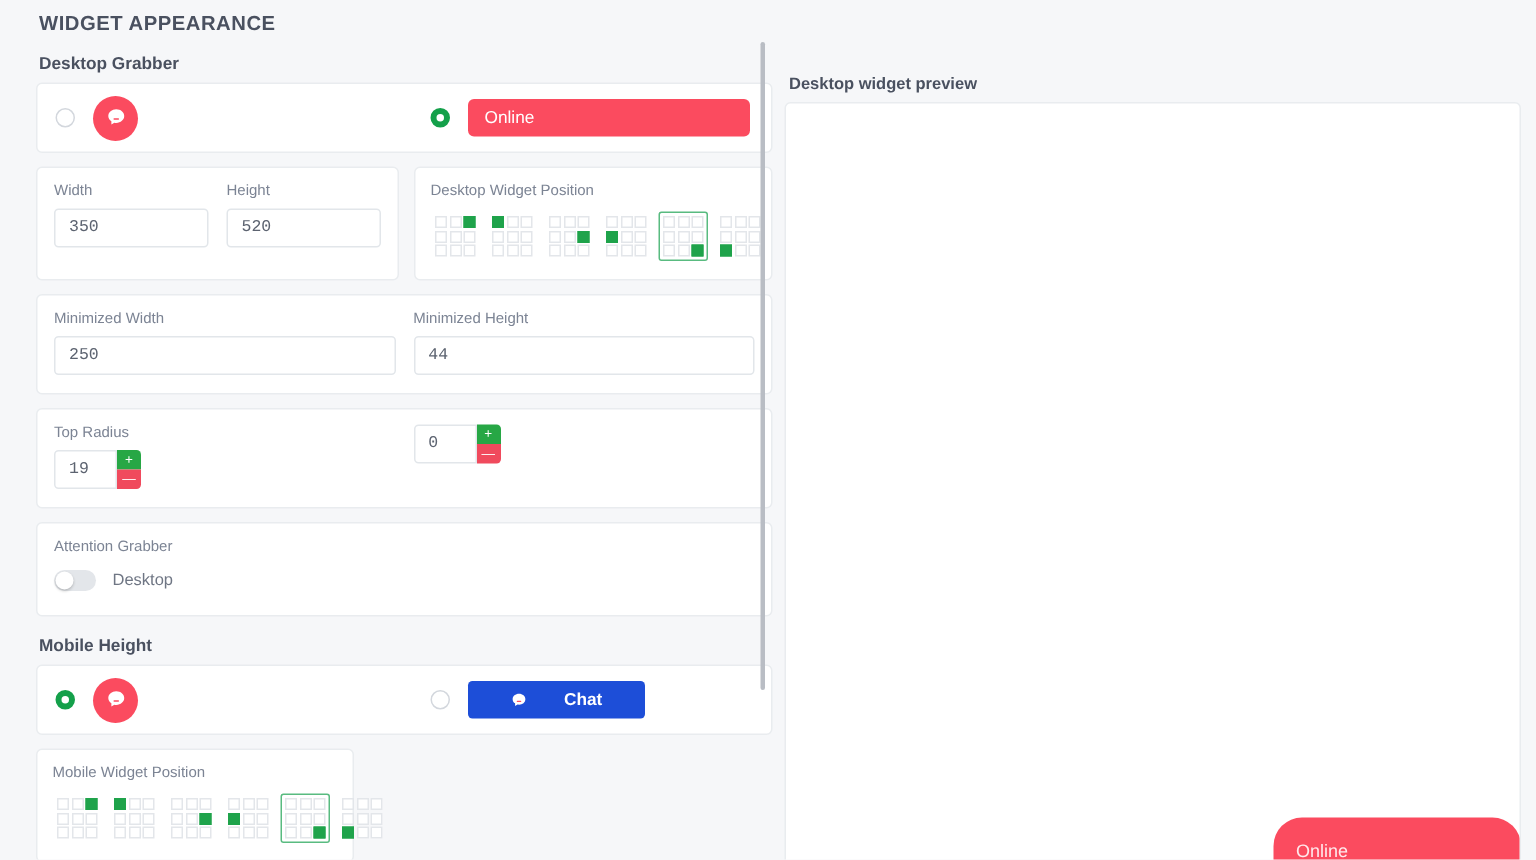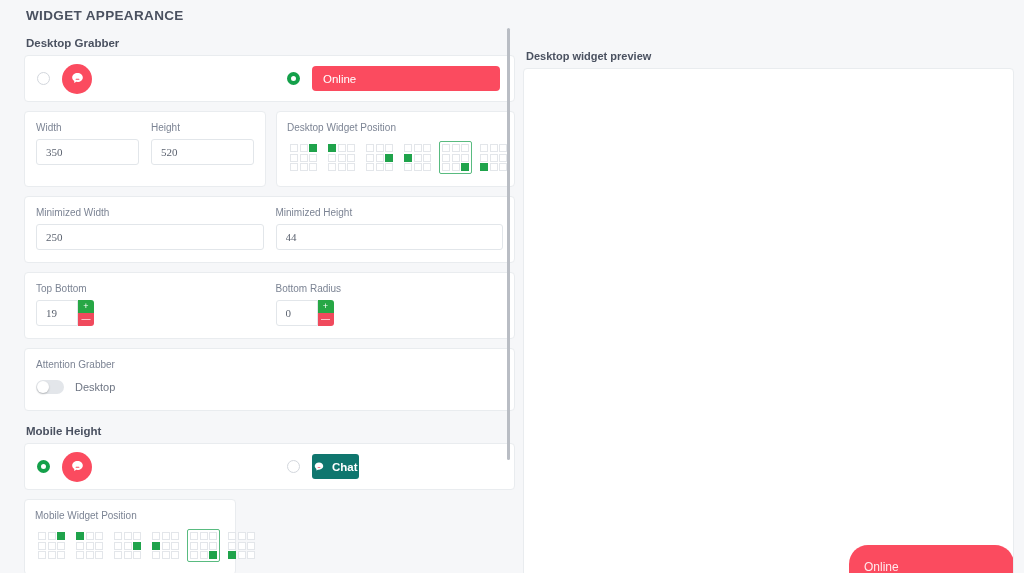--- a/index.html
+++ b/index.html
@@ -53,21 +53,21 @@
 
   .txt-input {
     width: 100%;
     height: 26px;
     border: 1px solid #e2e6ea;
     border-radius: 3px;
     background: #fff;
     font-size: 11px;
     color: #5c6370;
     padding: 0 9px;
-    font-family: Liberation Serif, serif;
+    font-family: Liberation Mono, monospace;
     outline: none;
   }
 
   
   .chooser {
     display: flex;
     align-items: center;
     height: 45px;
     padding: 0 12px;
   }
@@ -106,29 +106,29 @@
     border-radius: 4px;
     color: #fff;
     font-size: 11.5px;
     display: flex;
     align-items: center;
     padding-left: 11px;
   }
 
   .chat-btn {
     height: 25px;
-    background: #0f766e;
+    background: #1d4ed8;
     border-radius: 3px;
     color: #fff;
     font-size: 11.5px;
     font-weight: 700;
     display: flex;
     align-items: center;
-    gap: 7px;
-    padding: 0 1px;
+    gap: 24px;
+    padding: 0 28px;
     cursor: pointer;
   }
   .chat-btn .bubble-glyph { width: 12px; height: 12px; }
 
   
   .row2 { display: flex; }
 
   .dims-card { width: 250px; padding: 10px 11px 12px; }
   .dims-card .row2 > div { width: 50%; }
   .dims-card .row2 > div:first-child { padding-right: 6px; }
@@ -387,31 +387,30 @@
         <div>
           <span class="field-label">Minimized Height</span>
           <input class="txt-input" type="text" value="44" style="">
         </div>
       </div>
     </div>
 
     <div class="card wide-card">
       <div class="row2">
         <div>
-          <span class="field-label">Top Bottom</span>
+          <span class="field-label">Top Radius</span>
           <div class="stepper">
             <input class="txt-input" type="text" value="19" style="">
             <span class="btns">
               <span class="plus">+</span>
               <span class="minus">—</span>
             </span>
           </div>
         </div>
         <div>
-          <span class="field-label">Bottom Radius</span>
           <div class="stepper">
             <input class="txt-input" type="text" value="0" style="">
             <span class="btns">
               <span class="plus">+</span>
               <span class="minus">—</span>
             </span>
           </div>
         </div>
       </div>
     </div>

